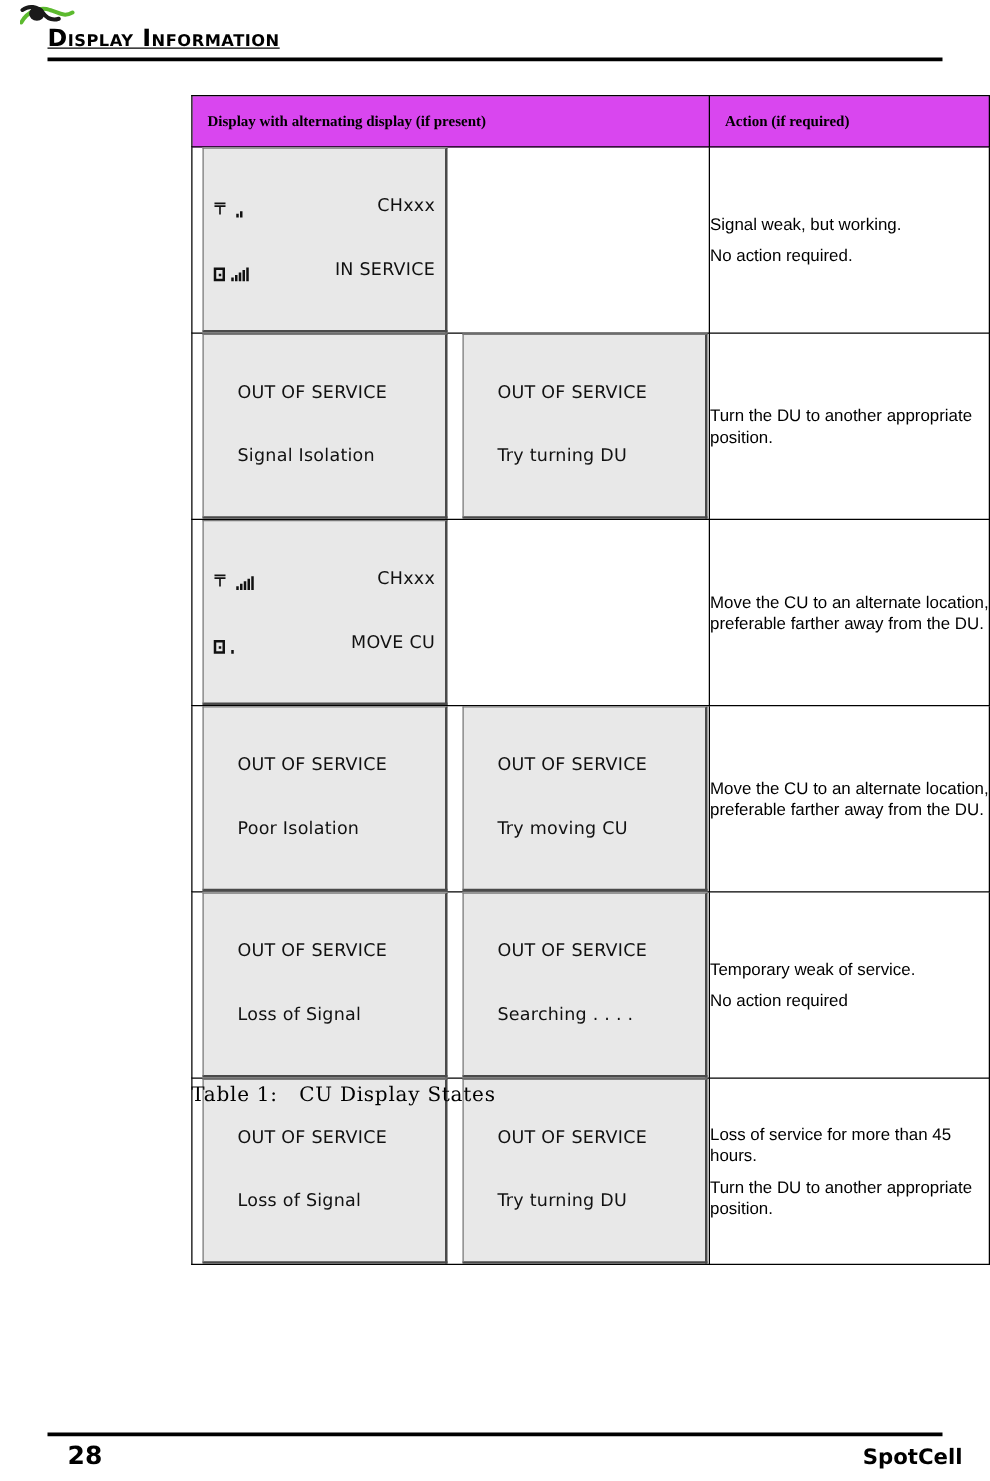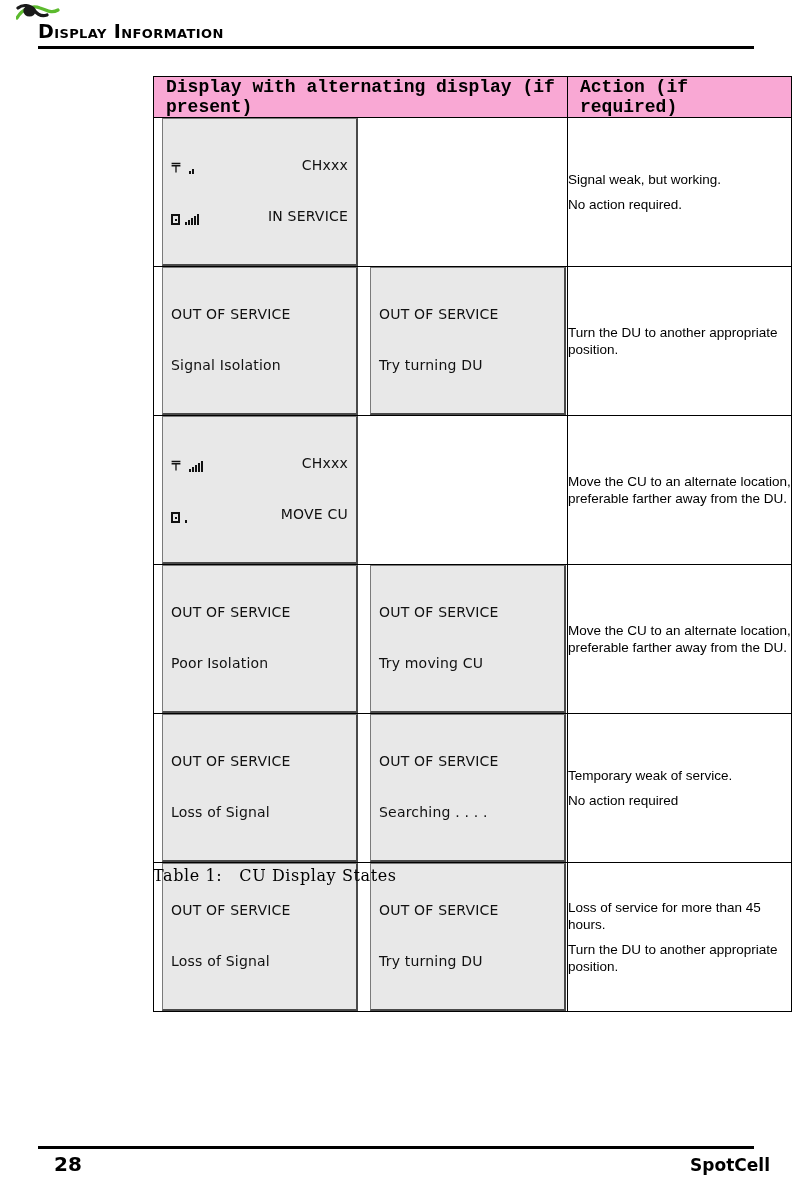--- a/index.html
+++ b/index.html
@@ -24,20 +24,21 @@
     width: 44px;
     height: 22px;
   }
 
   
   #page-header {
     position: absolute;
     left: 38px;
     top: 20px;
     width: 716px;
+    text-decoration: underline;
   }
   #header-title {
     font-family: "DejaVu Sans", sans-serif;
     font-weight: bold;
     font-size: 19px;
     letter-spacing: 0.4px;
     font-variant: small-caps;
     line-height: 22px;
     white-space: nowrap;
   }
@@ -59,26 +60,26 @@
     border-collapse: collapse;
     table-layout: fixed;
   }
   #states-table td, #states-table th {
     border: 1px solid #000000;
     padding: 0;
     vertical-align: middle;
     text-align: left;
   }
   #states-table th {
-    background: #f9a8d4;
-    font-size: 18px;
+    background: #d946ef;
+    font-size: 12px;
     font-weight: bold;
     height: 40px;
     padding: 0 12px;
-    font-family: Liberation Mono, monospace;
+    font-family: Liberation Serif, serif;
   }
   col.c-display { width: 414px; }
   col.c-action  { width: 224px; }
 
   td.display-cell {
     padding: 10px 0 10px 6px;
   }
   td.action-cell {
     padding: 10px 12px 10px 14px;
     font-size: 13.5px;
@@ -113,21 +114,21 @@
   .lcd.primary   { width: 196px; margin-left: 8px; }
   .lcd.alternate { width: 196px; margin-left: 12px; }
 
   .lcd .line {
     display: flex;
     align-items: flex-end;
     justify-content: space-between;
     height: 17px;
   }
   .lcd .line .right { letter-spacing: 0.2px; text-align: right; }
-  .lcd .text-line { letter-spacing: 0.2px; }
+  .lcd .text-line { letter-spacing: 0.2px; margin-left: 19px; }
 
   
   .bars {
     display: inline-flex;
     align-items: flex-end;
     height: 12px;
     gap: 1px;
     margin-left: 5px;
   }
   .bars i {

